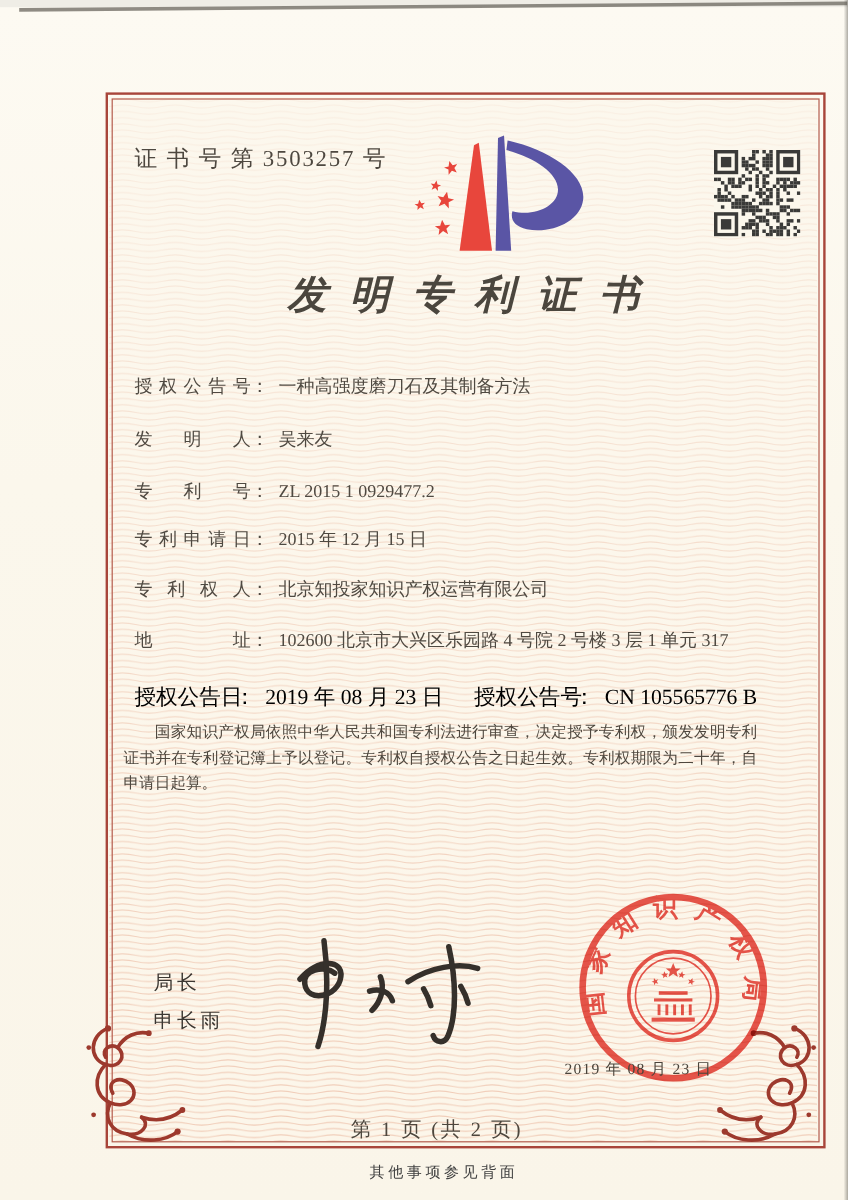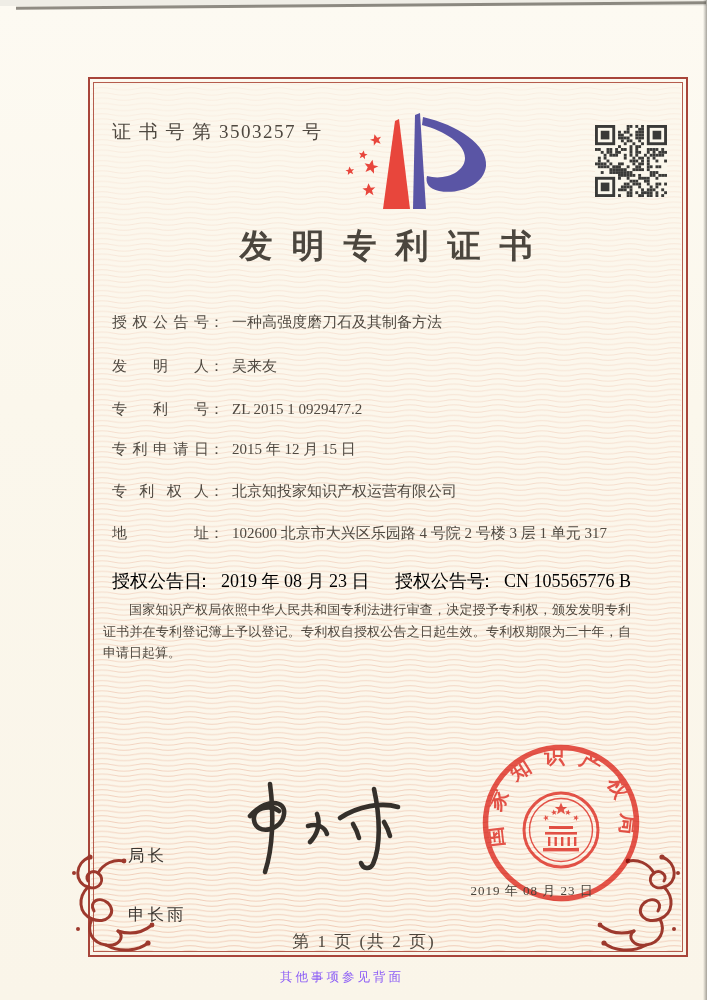--- a/index.html
+++ b/index.html
@@ -36,52 +36,52 @@
   }
   .cert-no{
     position:absolute;left:112px;top:119px;
     font-size:19px;letter-spacing:1.5px;color:#4e4840;
   }
   .logo{position:absolute;left:336px;top:110px;width:162px;height:102px;}
   .qr{position:absolute;left:595px;top:125px;width:72px;height:72px;}
   .title{
     position:absolute;left:88px;top:224px;width:596px;
     text-align:center;font-size:33px;font-weight:bold;color:#4b463e;
-    letter-spacing:19px;text-indent:19px;
+    letter-spacing:19px;text-indent:19px;font-style:italic;
   }
   .f-row{position:absolute;left:112px;font-size:15px;color:#4f4941;white-space:nowrap;}
   .f-label{
     display:inline-block;width:97px;text-align:justify;text-align-last:justify;
     vertical-align:top;
   }
   .f-colon{display:inline-block;margin-right:8px;}
   .row-0{top:313px}.row-1{top:357px}.row-2{top:400px}.row-3{top:440px}.row-4{top:482px}.row-5{top:524px}
   .grant-row{position:absolute;left:112px;top:569px;font-size:18px;color:#000000;white-space:nowrap;}
   .g-label{display:inline-block;width:83px;text-align:justify;text-align-last:justify;vertical-align:top;}
   .grant-no{position:absolute;left:283px;top:0;}
   .body-text{
     position:absolute;left:103px;top:599px;width:528px;
     font-size:13px;line-height:21.6px;color:#4e473e;text-align:justify;
   }
   .body-text p{margin:0;text-indent:2em;}
   .signer{position:absolute;left:128px;top:808px;font-size:16.5px;color:#3c3732;letter-spacing:3px;}
-  .signer div{margin-bottom:10px;margin-top:37px;}
+  .signer div{margin-bottom:10px;}
   .signature{position:absolute;left:224px;top:776px;width:188px;height:102px;}
   .seal{position:absolute;left:480px;top:742px;width:162px;height:162px;opacity:.9;mix-blend-mode:multiply;}
   .seal-date{
     position:absolute;left:462px;top:882px;width:140px;text-align:center;
     font-size:13px;color:#4a443b;letter-spacing:1px;
   }
   .page-no{
     position:absolute;left:66px;top:930px;width:596px;text-align:center;
     font-size:17px;color:#4e473e;letter-spacing:2px;
   }
   .back-note{
-    position:absolute;left:44px;top:969px;width:596px;text-align:center;
-    font-size:12.5px;color:#8b5cf6;letter-spacing:3px;
+    position:absolute;left:72px;top:969px;width:596px;text-align:center;
+    font-size:12.5px;color:#404040;letter-spacing:3px;
   }
   .flourish{position:absolute;width:122px;height:112px;}
   .flourish.bl{left:44px;top:851px;}
   .flourish.br{left:586px;top:851px;transform:scaleX(-1);}
 </style>
 </head>
 <body>
 
 <div class="paper"></div>
 <div class="scan-edge-top"></div>

